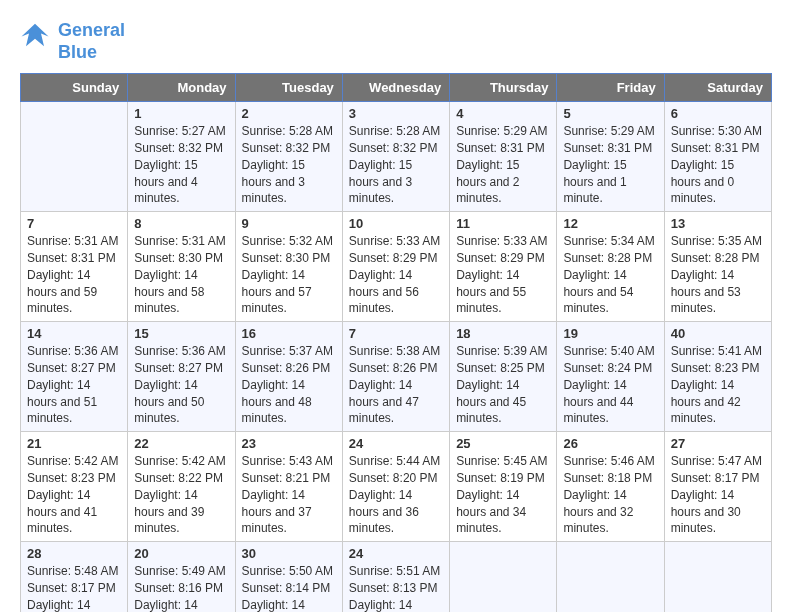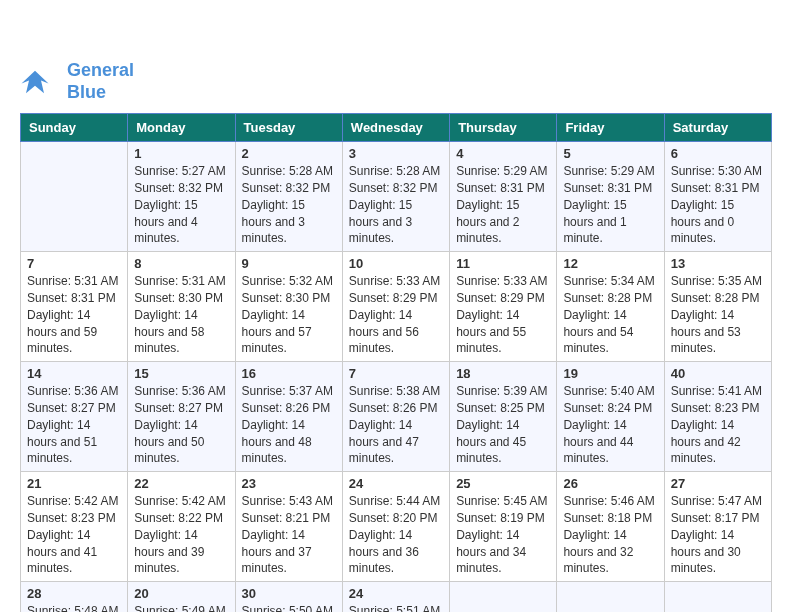--- a/index.html
+++ b/index.html
@@ -11,23 +11,22 @@
       padding: 20px;
     }
     .header {
       display: flex;
       justify-content: space-between;
       align-items: flex-start;
       margin-bottom: 10px;
     }
     .logo {
       display: flex;
-      align-items: center;
-      gap: 17px;
-      margin-top: 40px;
+      align-items: flex-start;
+      gap: 8px;
     }
     .logo-text {
       font-size: 18px;
       font-weight: bold;
       color: #1a3a6e;
       line-height: 1.2;
     }
     .logo-text span {
       color: #4a90d9;
     }
@@ -46,23 +45,23 @@
     .location {
       font-size: 16px;
       color: #444;
     }
     table {
       width: 100%;
       border-collapse: collapse;
       font-size: 11px;
     }
     thead tr th {
-      background-color: #0f766e;
+      background-color: #737373;
       color: #fff;
-      text-align: left;
+      text-align: right;
       padding: 6px 8px;
       font-size: 13px;
       font-weight: bold;
       border: 1px solid #5580cc;
     }
     tbody tr td {
       border: 1px solid #ccc;
       vertical-align: top;
       padding: 4px 6px;
       height: 80px;

